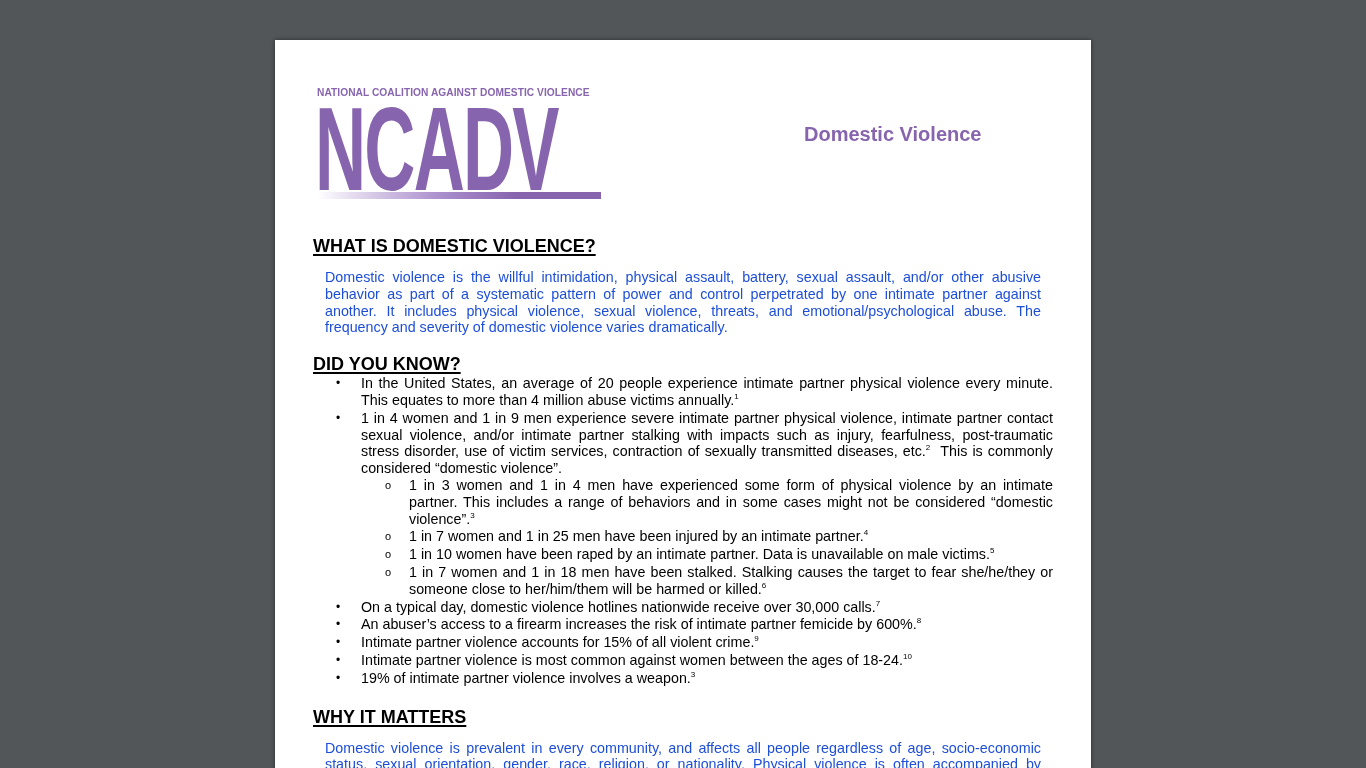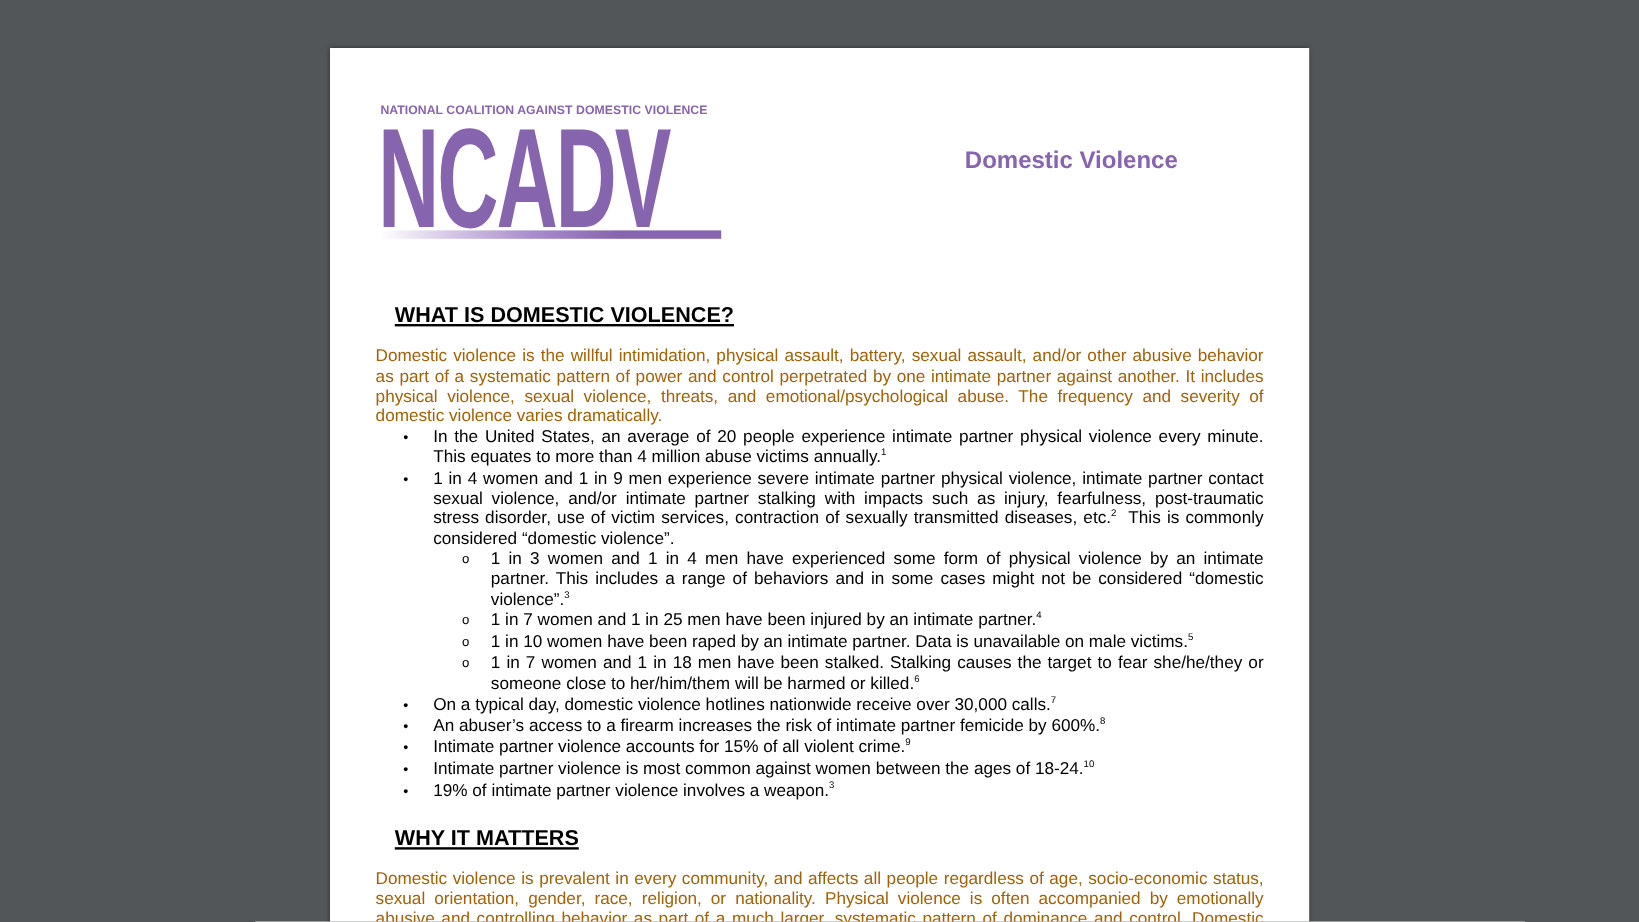--- a/index.html
+++ b/index.html
@@ -36,25 +36,25 @@
   .doc-title {
     position: absolute; left: 529px; top: 83px;
     font-weight: bold; font-size: 20px; color: #8764ae;
     white-space: nowrap;
     text-align: center;
   }
   .content { position: absolute; left: 38px; top: 196px; width: 740px; }
   .section-heading {
     font-weight: bold; font-size: 18px; color: #000;
     text-decoration: underline; text-decoration-thickness: 2px; text-underline-offset: 2px;
-    margin: 16px; line-height: 21px;
+    margin: 0; line-height: 21px;
   }
   .para {
-    font-size: 14.3px; line-height: 16.8px; color: #a16207;
-    text-align: justify; margin: 0;
+    font-size: 14.3px; line-height: 16.8px; color: #1d4ed8;
+    text-align: justify; margin: 12px;
   }
   .s2 { margin-top: 18px; }
   .s3 { margin-top: 20px; }
   ul.bullets { list-style: none; margin: 0; padding: 0; }
   ul.bullets > li {
     position: relative; padding-left: 48px;
     font-size: 14.3px; line-height: 16.8px; text-align: justify; margin-bottom: 1px;
   }
   ul.bullets > li > .bullet {
     position: absolute; left: 23px; top: 0; font-size: 12px;
@@ -77,20 +77,21 @@
     <div class="logo-bar"></div>
   </div>
 
   <div class="doc-title">Domestic Violence</div>
 
   <div class="content">
 
     <h2 class="section-heading">WHAT IS DOMESTIC VIOLENCE?</h2>
     <p class="para">Domestic violence is the willful intimidation, physical assault, battery, sexual assault, and/or other abusive behavior as part of a systematic pattern of power and control perpetrated by one intimate partner against another. It includes physical violence, sexual violence, threats, and emotional/psychological abuse. The frequency and severity of domestic violence varies dramatically.</p>
 
+    <h2 class="section-heading s2">DID YOU KNOW?</h2>
     <ul class="bullets">
       <li>
         <span class="bullet">•</span>
         <span>In the United States, an average of 20 people experience intimate partner physical violence every minute. This equates to more than 4 million abuse victims annually.</span><sup>1</sup>
       </li>
       <li>
         <span class="bullet">•</span>
         <span>1 in 4 women and 1 in 9 men experience severe intimate partner physical violence, intimate partner contact sexual violence, and/or intimate partner stalking with impacts such as injury, fearfulness, post-traumatic stress disorder, use of victim services, contraction of sexually transmitted diseases, etc.</span><sup>2</sup><span style="white-space:pre-wrap">  This is commonly considered “domestic violence”.</span>
         <ul class="sub">
           <li>

